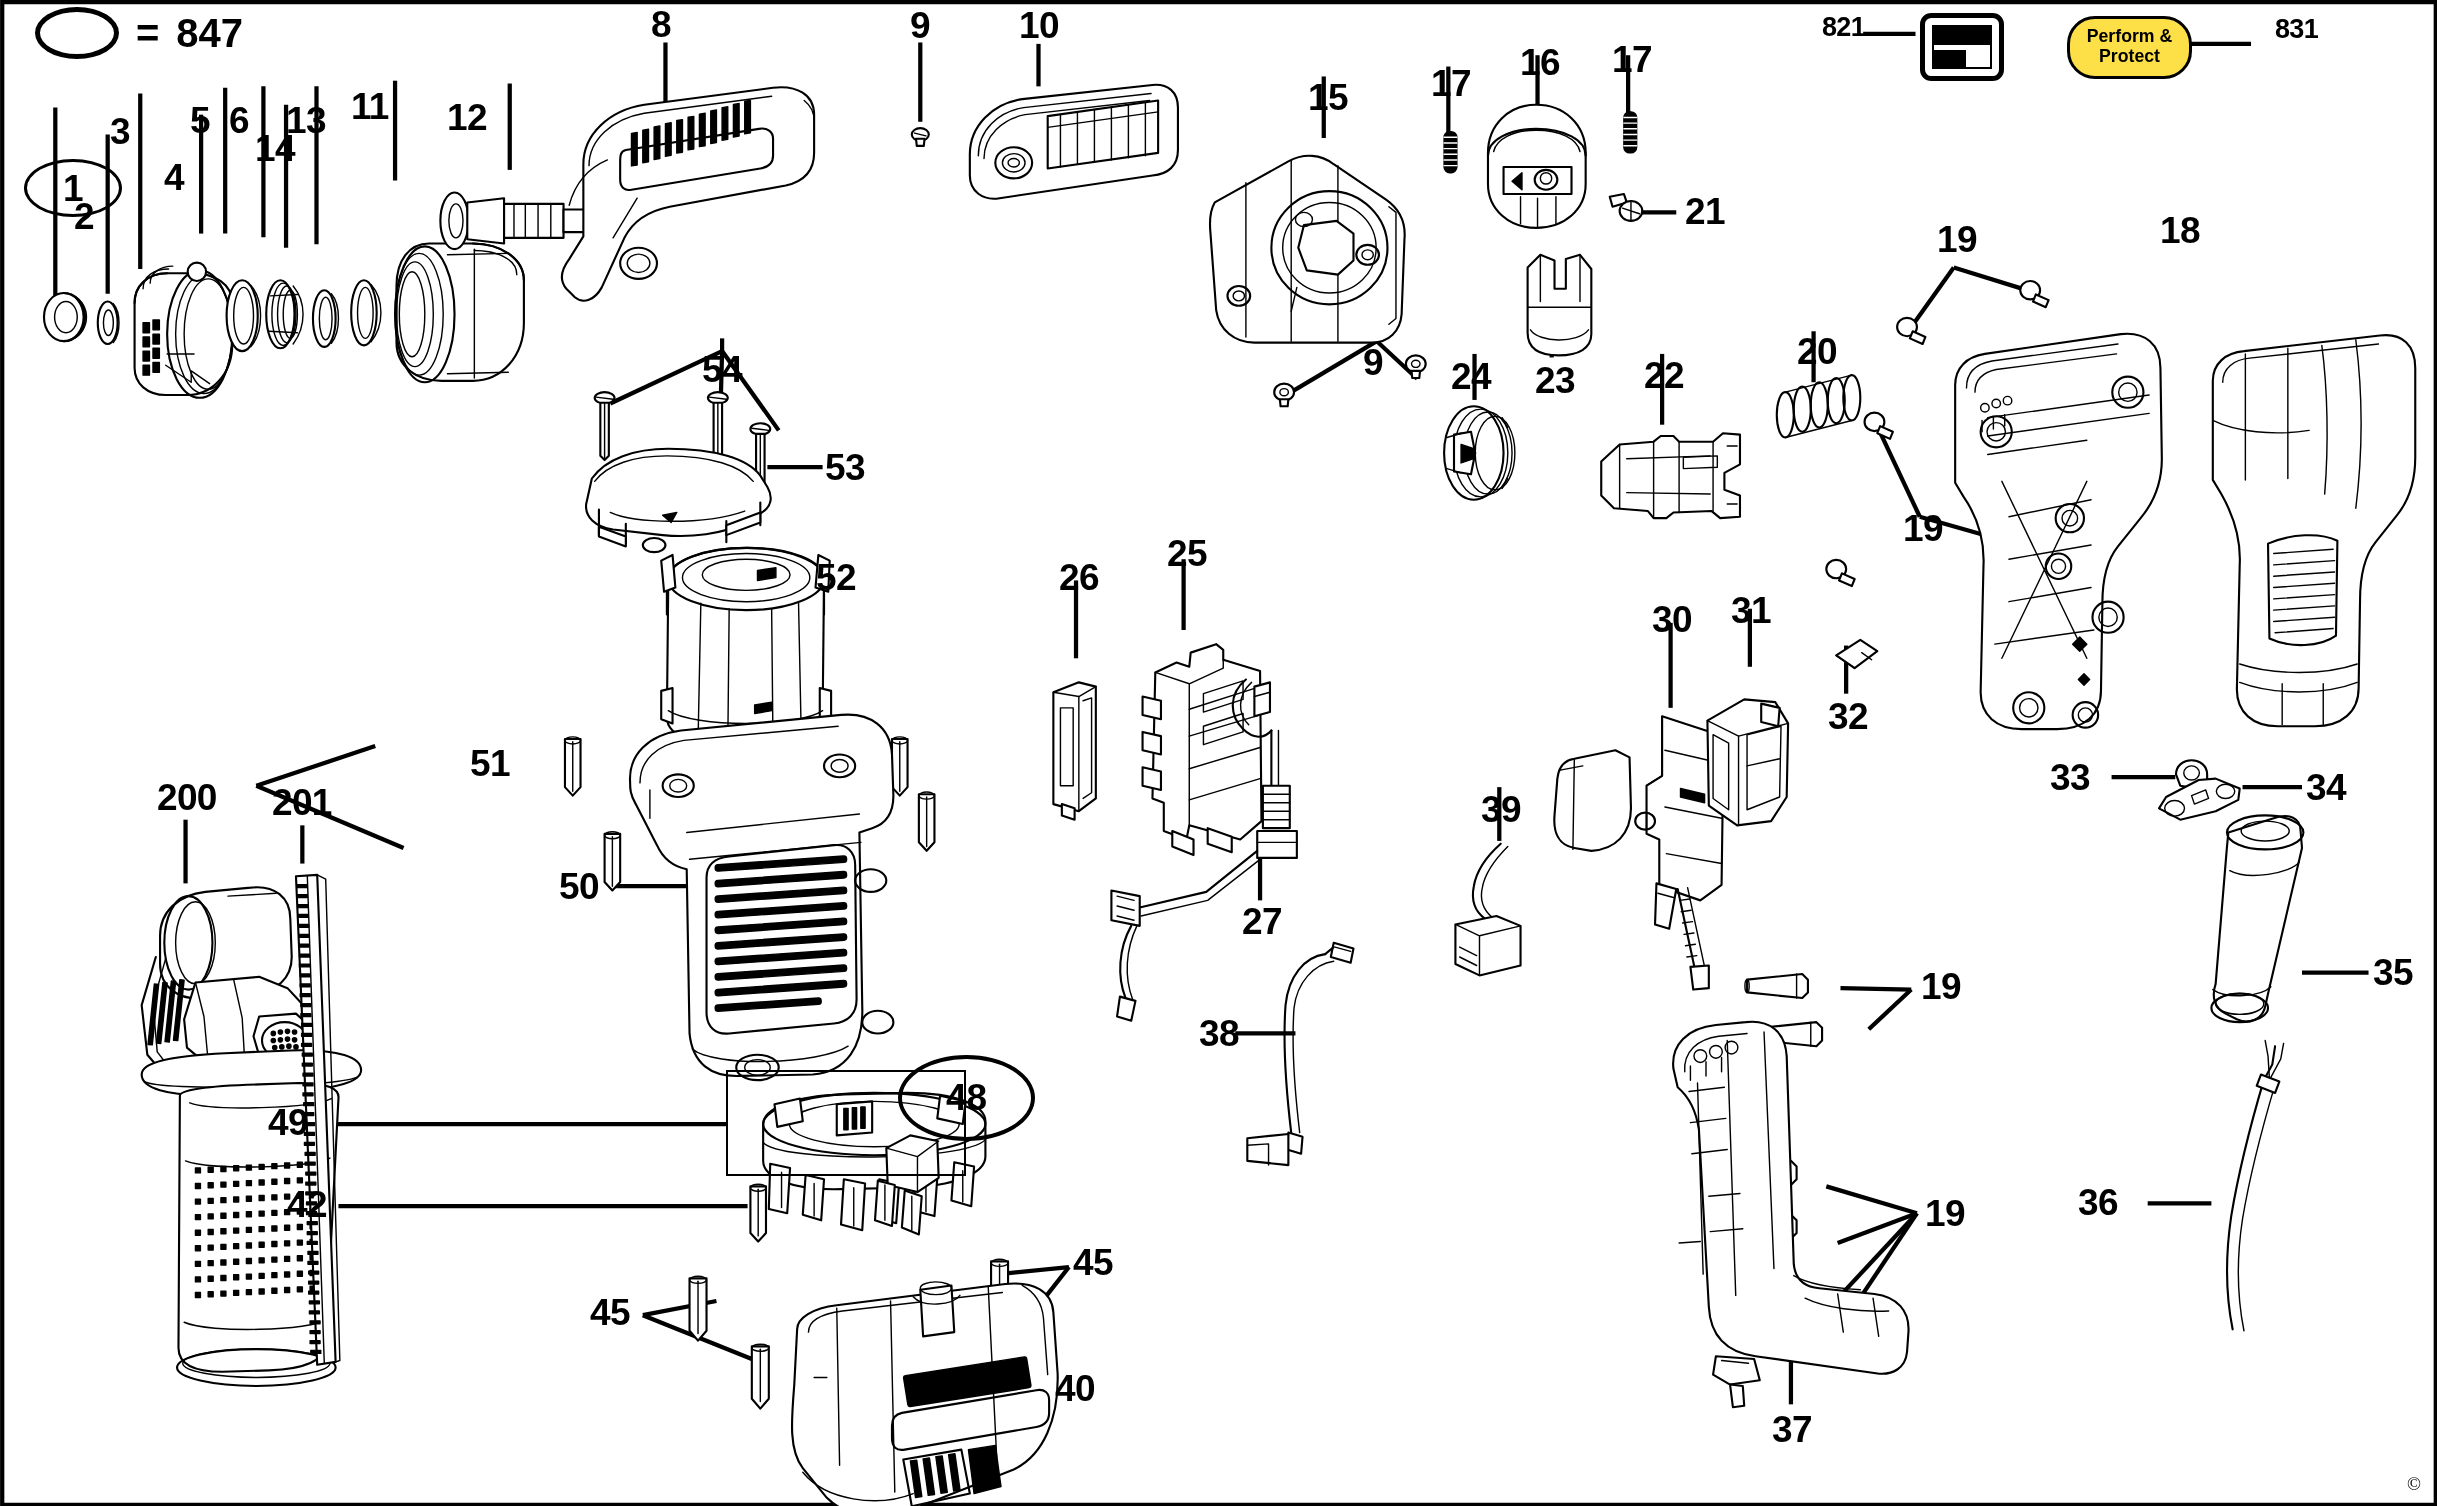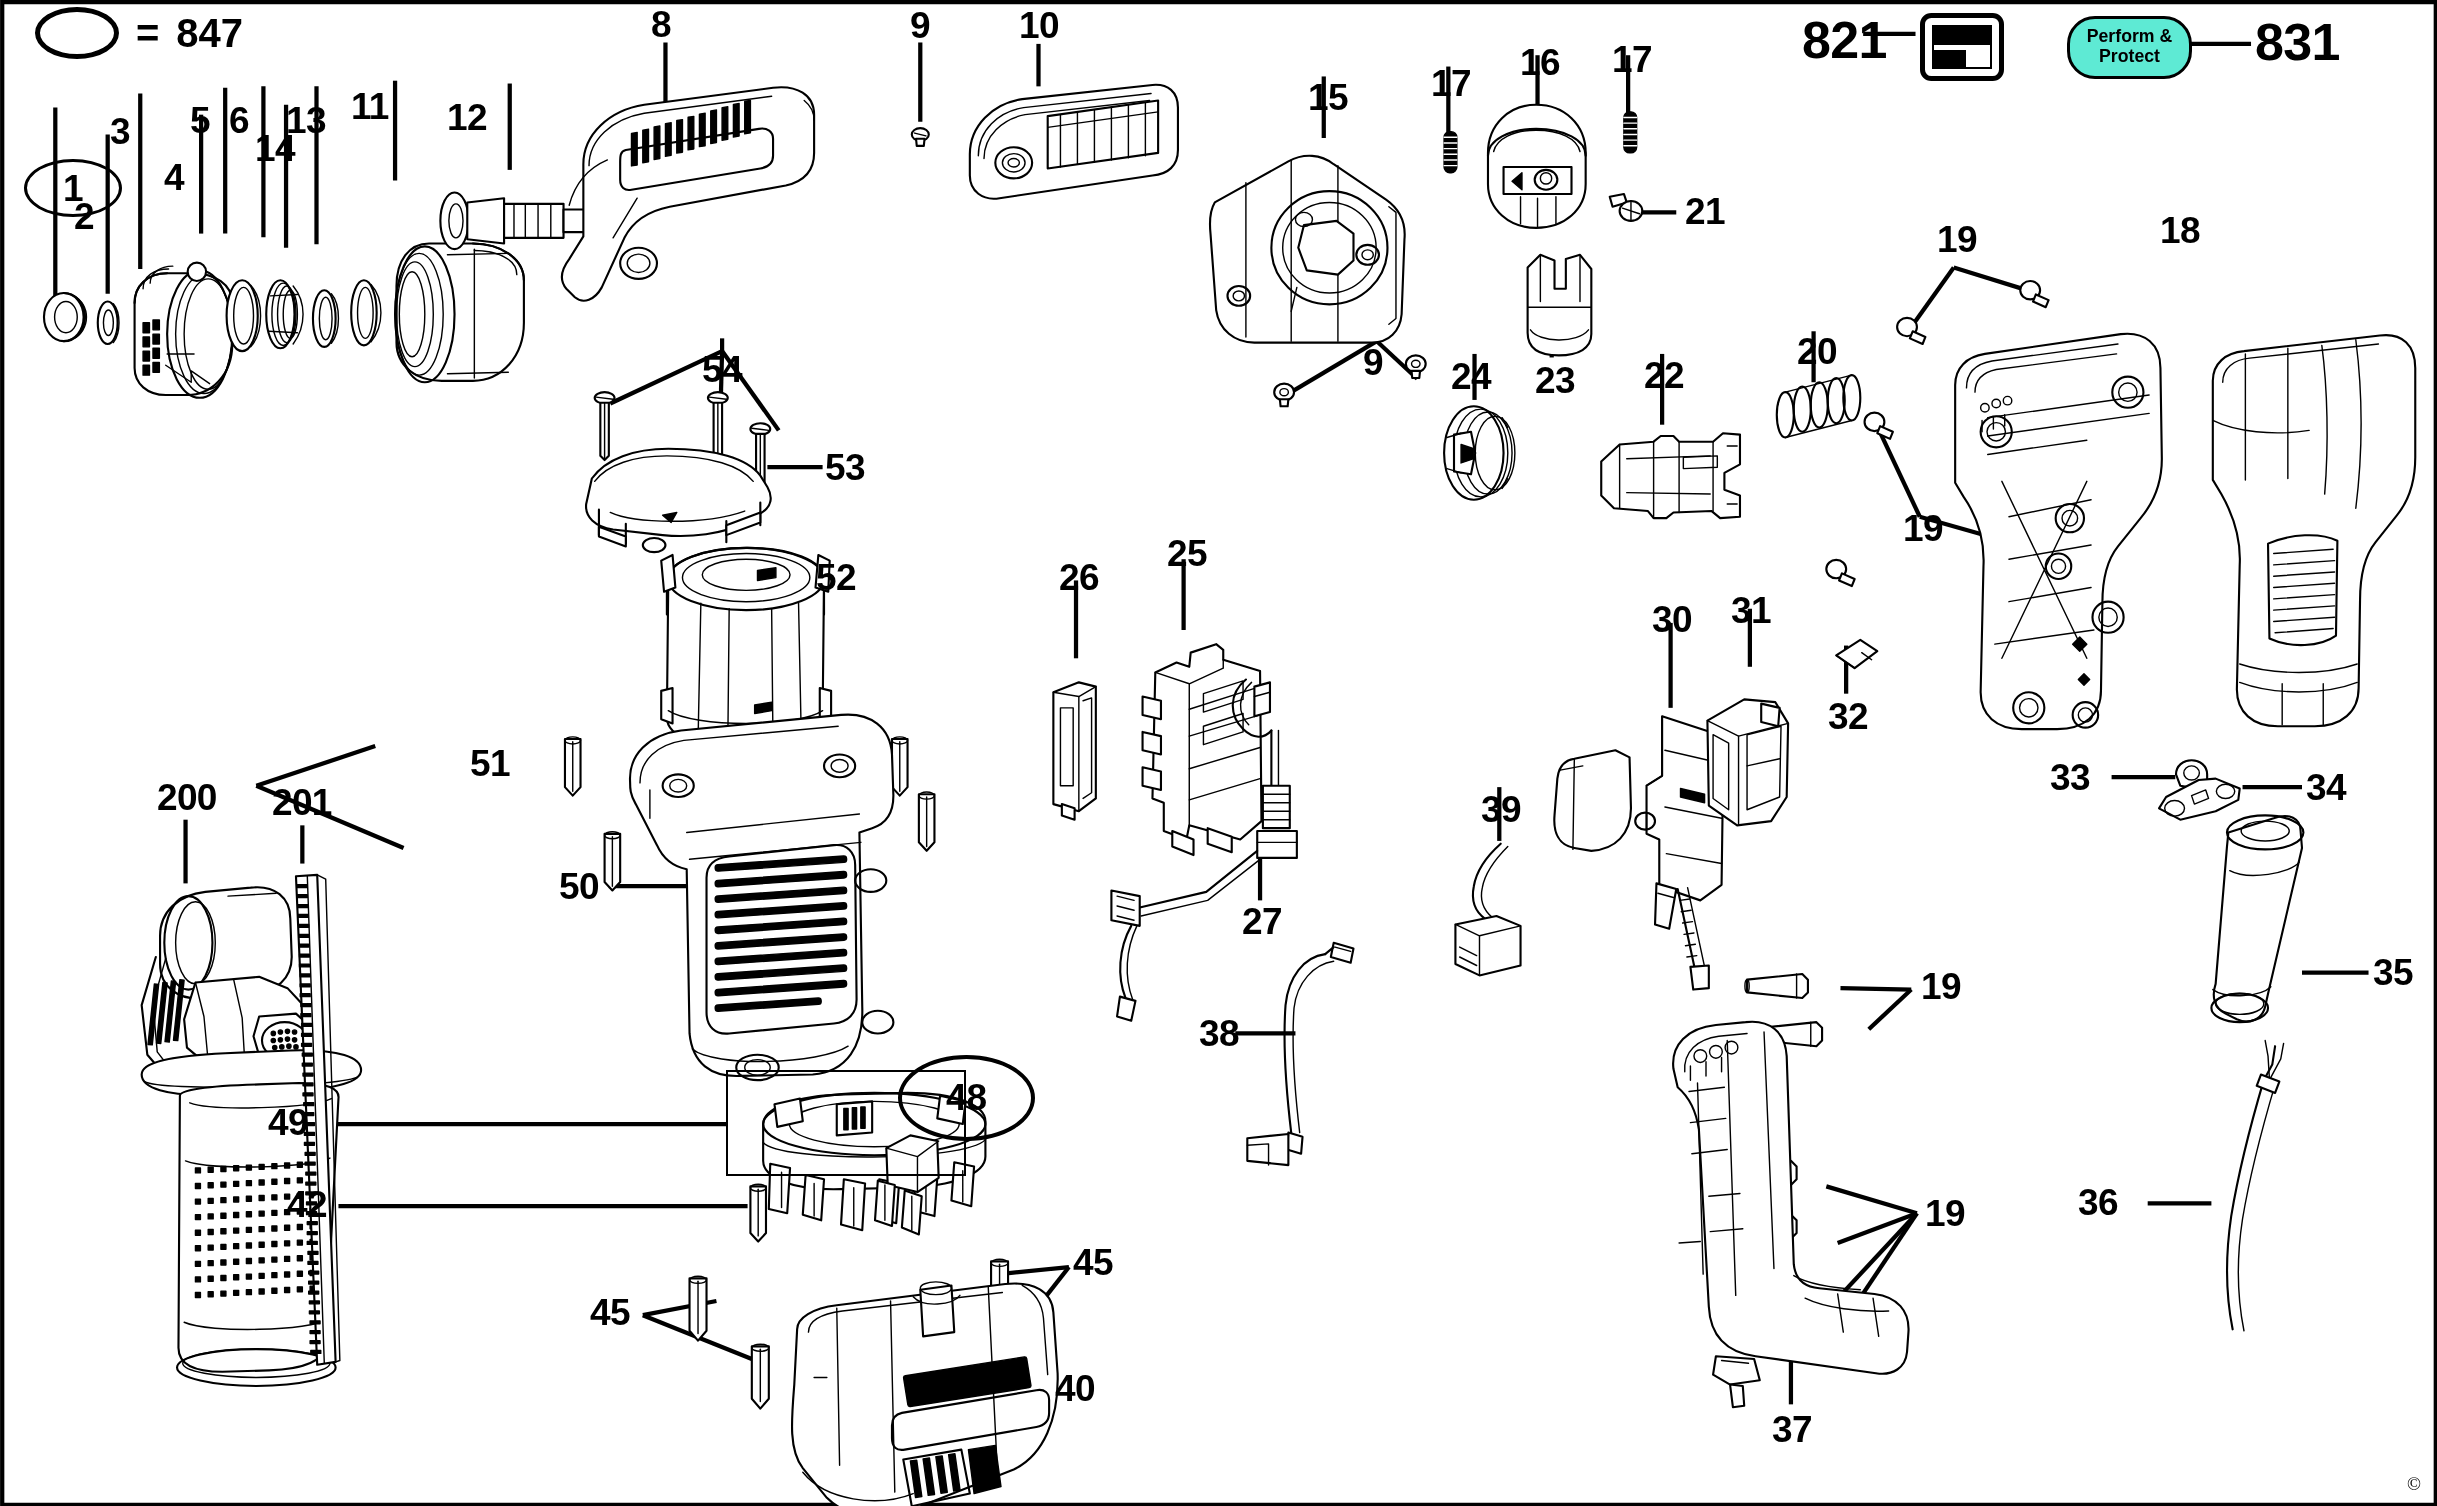--- a/index.html
+++ b/index.html
@@ -18,21 +18,21 @@
   .cal{
     position:absolute;
     font-family:"Liberation Sans",sans-serif;
     font-weight:bold;
     font-size:37px;
     line-height:1;
     color:#000;
     white-space:nowrap;
     letter-spacing:-0.7px;
   }
-  .cal.big{font-size:52px;}
+  .cal.big{font-size:27px;margin-left:20px;}
   .cal.ell{
     border:3.5px solid #000;
     border-radius:50%;
     padding:7px 18.4px;
     display:flex;align-items:center;justify-content:center;
   }
   .legend{
     position:absolute;
     display:flex;align-items:center;gap:17px;
   }
@@ -52,21 +52,21 @@
     width:100%;height:100%;border:2.1px solid #000;box-sizing:border-box;
     display:flex;flex-direction:column;
   }
   .badge821 .b1{flex:1.1;background:#000;margin:0;}
   .badge821 .gap{height:4.2px;background:#fff;}
   .badge821 .b2{flex:1;background:#000;width:58%;}
   .pill831{
     position:absolute;
     width:119px;height:57px;
     border:3.5px solid #000;border-radius:28px;
-    background:#5eead4;
+    background:#fde047;
     display:flex;flex-direction:column;align-items:center;justify-content:center;
     font-size:17.7px;font-weight:bold;line-height:1.12;
     text-align:center;
     font-family:"Liberation Sans",sans-serif;
   }
   .circ48{
     position:absolute;
     border:4.2px solid #000;border-radius:50%;
     display:flex;align-items:center;justify-content:center;
     font-size:37px;font-weight:bold;

